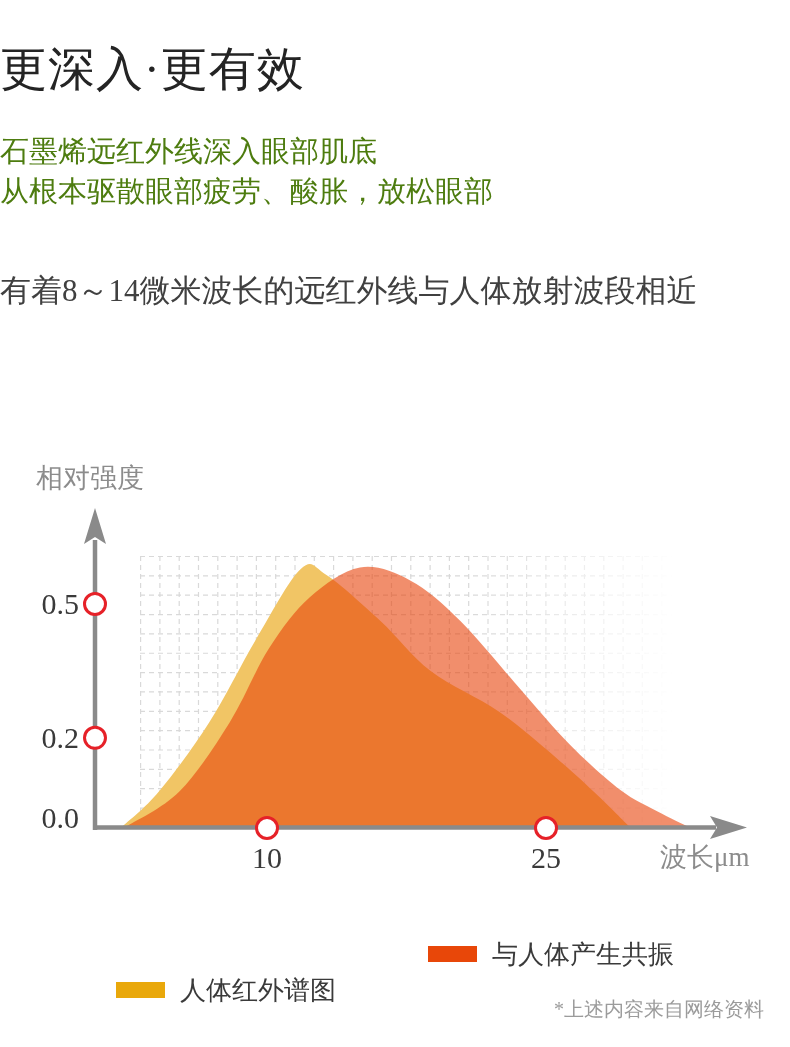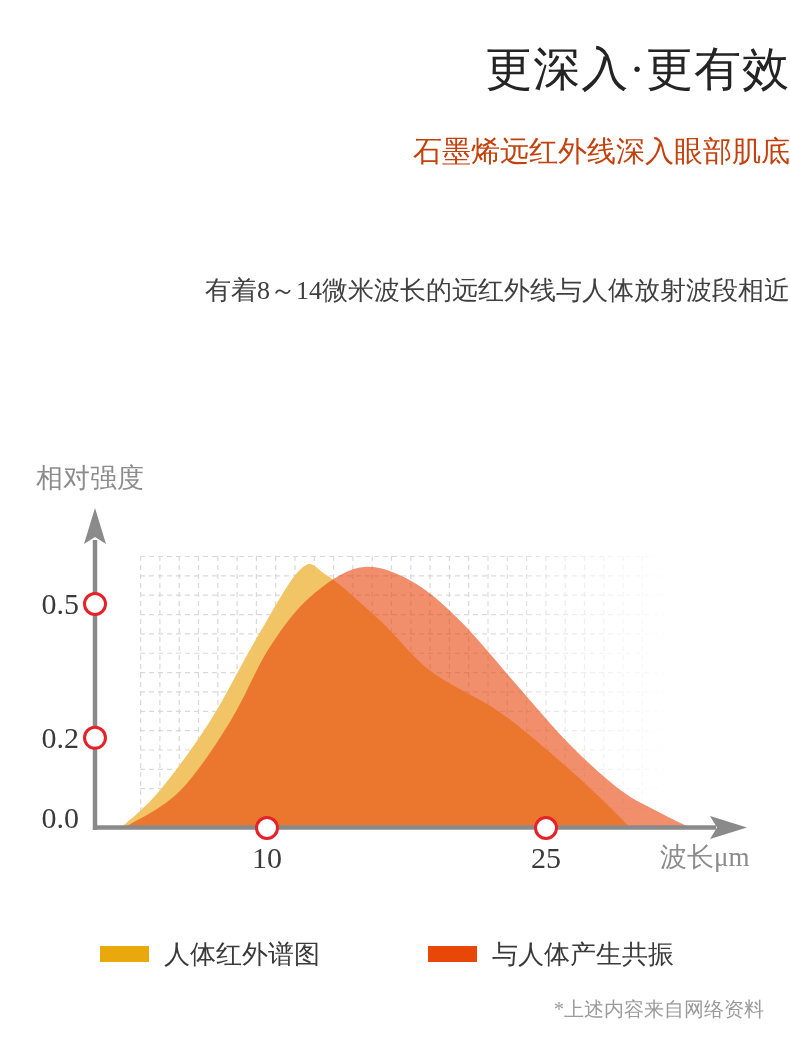--- a/index.html
+++ b/index.html
@@ -1,38 +1,39 @@
 <!DOCTYPE html>
 <html><head>
 <meta charset="utf-8">
 <style>
   html,body{margin:0;padding:0;}
   body{width:790px;height:1047px;position:relative;background:#ffffff;overflow:hidden;
        font-family:"Liberation Serif","DejaVu Serif",serif;}
   .abs{position:absolute;}
-  .center{left:0;width:790px;text-align:right;}
+  .center{left:0;width:790px;text-align:left;}
   #title{top:38px;font-size:47px;color:#242424;letter-spacing:1px;}
-  .subtitle{font-size:29px;color:#c2410c;line-height:40px;}
+  .subtitle{font-size:29px;color:#4d7c0f;line-height:40px;}
   #subtitle-block{top:131px;}
-  .para{font-size:26px;color:#404040;line-height:41px;}
+  .para{font-size:31px;color:#404040;line-height:41px;}
   #para-block{top:270px;}
   #chart-svg{left:0;top:0;}
   .legend-item{position:absolute;top:938px;display:flex;align-items:center;height:32px;}
   .legend-swatch{width:49px;height:16px;display:inline-block;margin-right:15px;}
   .legend-label{font-size:26px;color:#3A3A3A;white-space:nowrap;}
   #footer-note{top:996px;right:26px;font-size:20px;color:#9B9B9B;}
   svg text{font-family:"Liberation Serif","DejaVu Serif",serif;}
 </style>
 </head>
 <body>
 
 <div class="abs center" id="title">更深入·更有效</div>
 
 <div class="abs center" id="subtitle-block">
   <div class="subtitle">石墨烯远红外线深入眼部肌底</div>
+  <div class="subtitle">从根本驱散眼部疲劳、酸胀，放松眼部</div>
 </div>
 
 <div class="abs center" id="para-block">
   <div class="para">有着8～14微米波长的远红外线与人体放射波段相近</div>
 </div>
 
 <svg id="chart-svg" class="abs" width="790" height="1047" viewBox="0 0 790 1047">
   <defs>
     <linearGradient id="gridFade" gradientUnits="userSpaceOnUse" x1="470" y1="0" x2="676" y2="0">
       <stop offset="0" stop-color="#ffffff"></stop>
@@ -109,21 +110,21 @@
       <text x="79" y="747.8" text-anchor="end" font-size="30" fill="#3A3A3A">0.2</text>
       <text x="79" y="828" text-anchor="end" font-size="30" fill="#3A3A3A">0.0</text>
       <text x="267" y="868" text-anchor="middle" font-size="30" fill="#3A3A3A">10</text>
       <text x="546" y="868" text-anchor="middle" font-size="30" fill="#3A3A3A">25</text>
     </g>
 
   <text x="36" y="487" font-size="27" fill="#8C8C8C">相对强度</text>
   <text x="660" y="866" font-size="27" fill="#8C8C8C">波长μm</text>
 </svg>
 
-<div class="legend-item" style="left:100px;">
+<div class="legend-item" style="left:116px;margin-top:36px;">
   <span class="legend-swatch" style="background: rgb(233, 168, 11);"></span>
   <span class="legend-label">人体红外谱图</span>
 </div>
 <div class="legend-item" style="left:428px;">
   <span class="legend-swatch" style="background: rgb(232, 71, 9);"></span>
   <span class="legend-label">与人体产生共振</span>
 </div>
 
 <div class="abs" id="footer-note">*上述内容来自网络资料</div>
 

